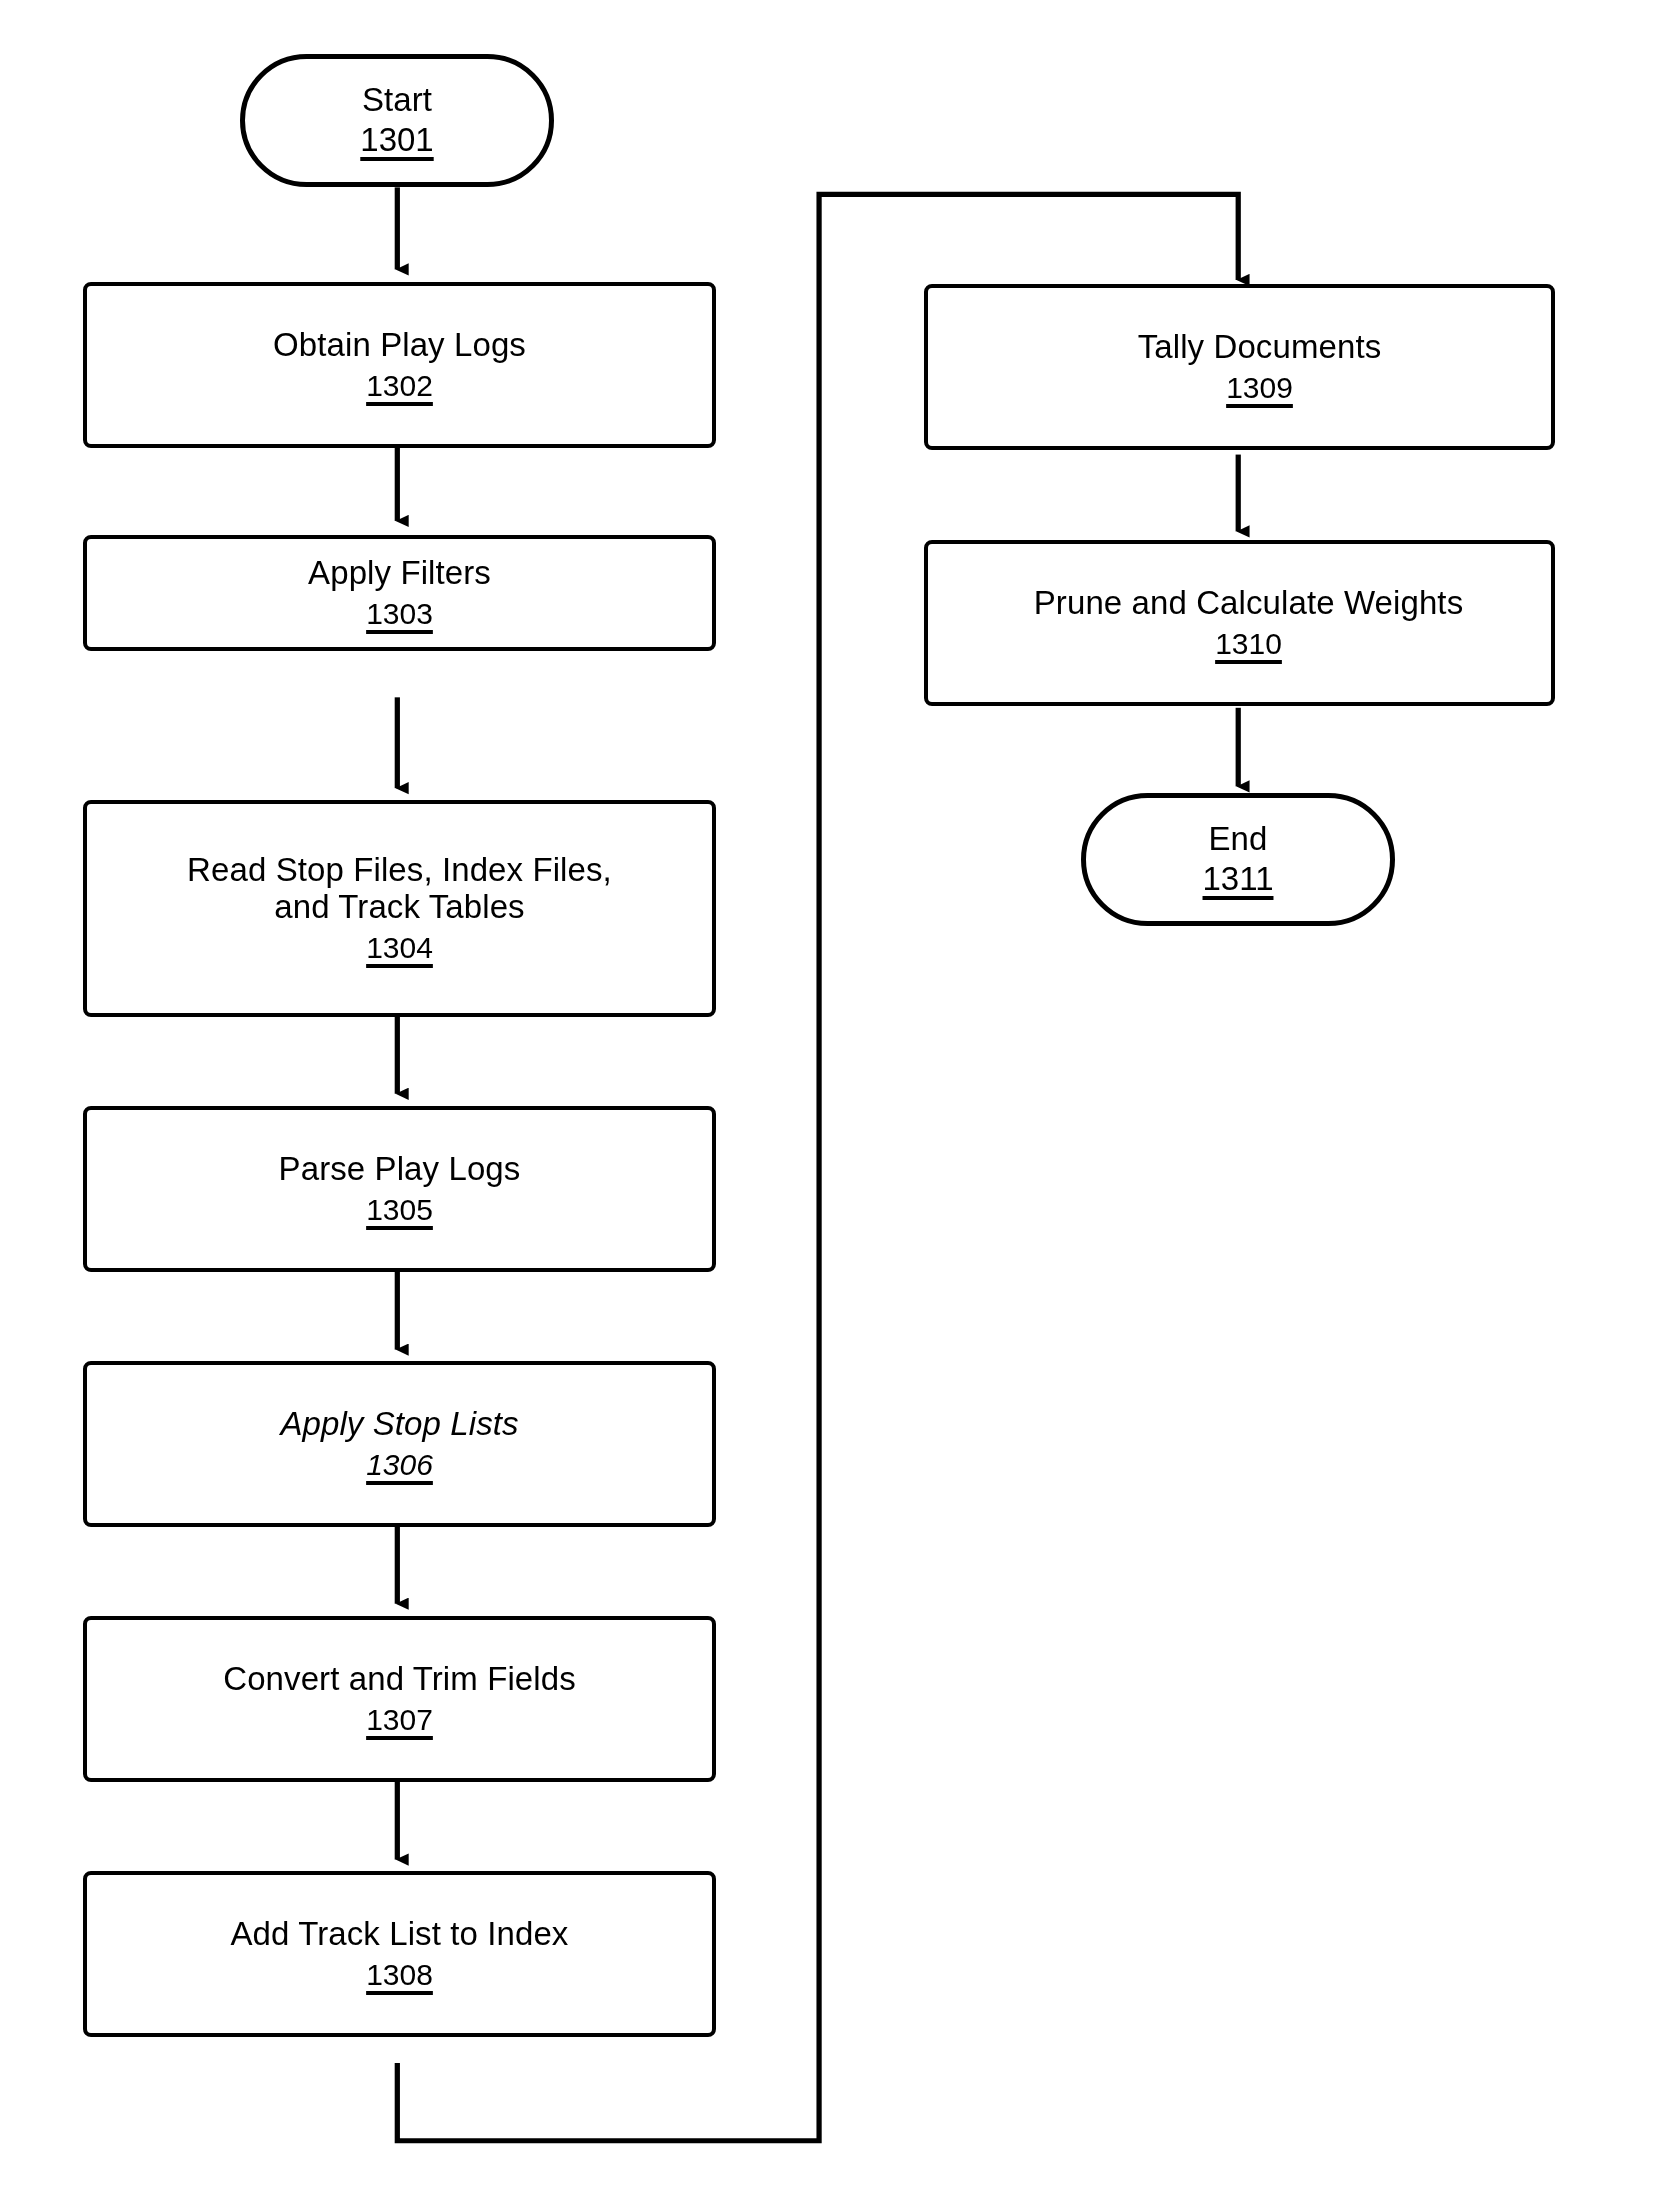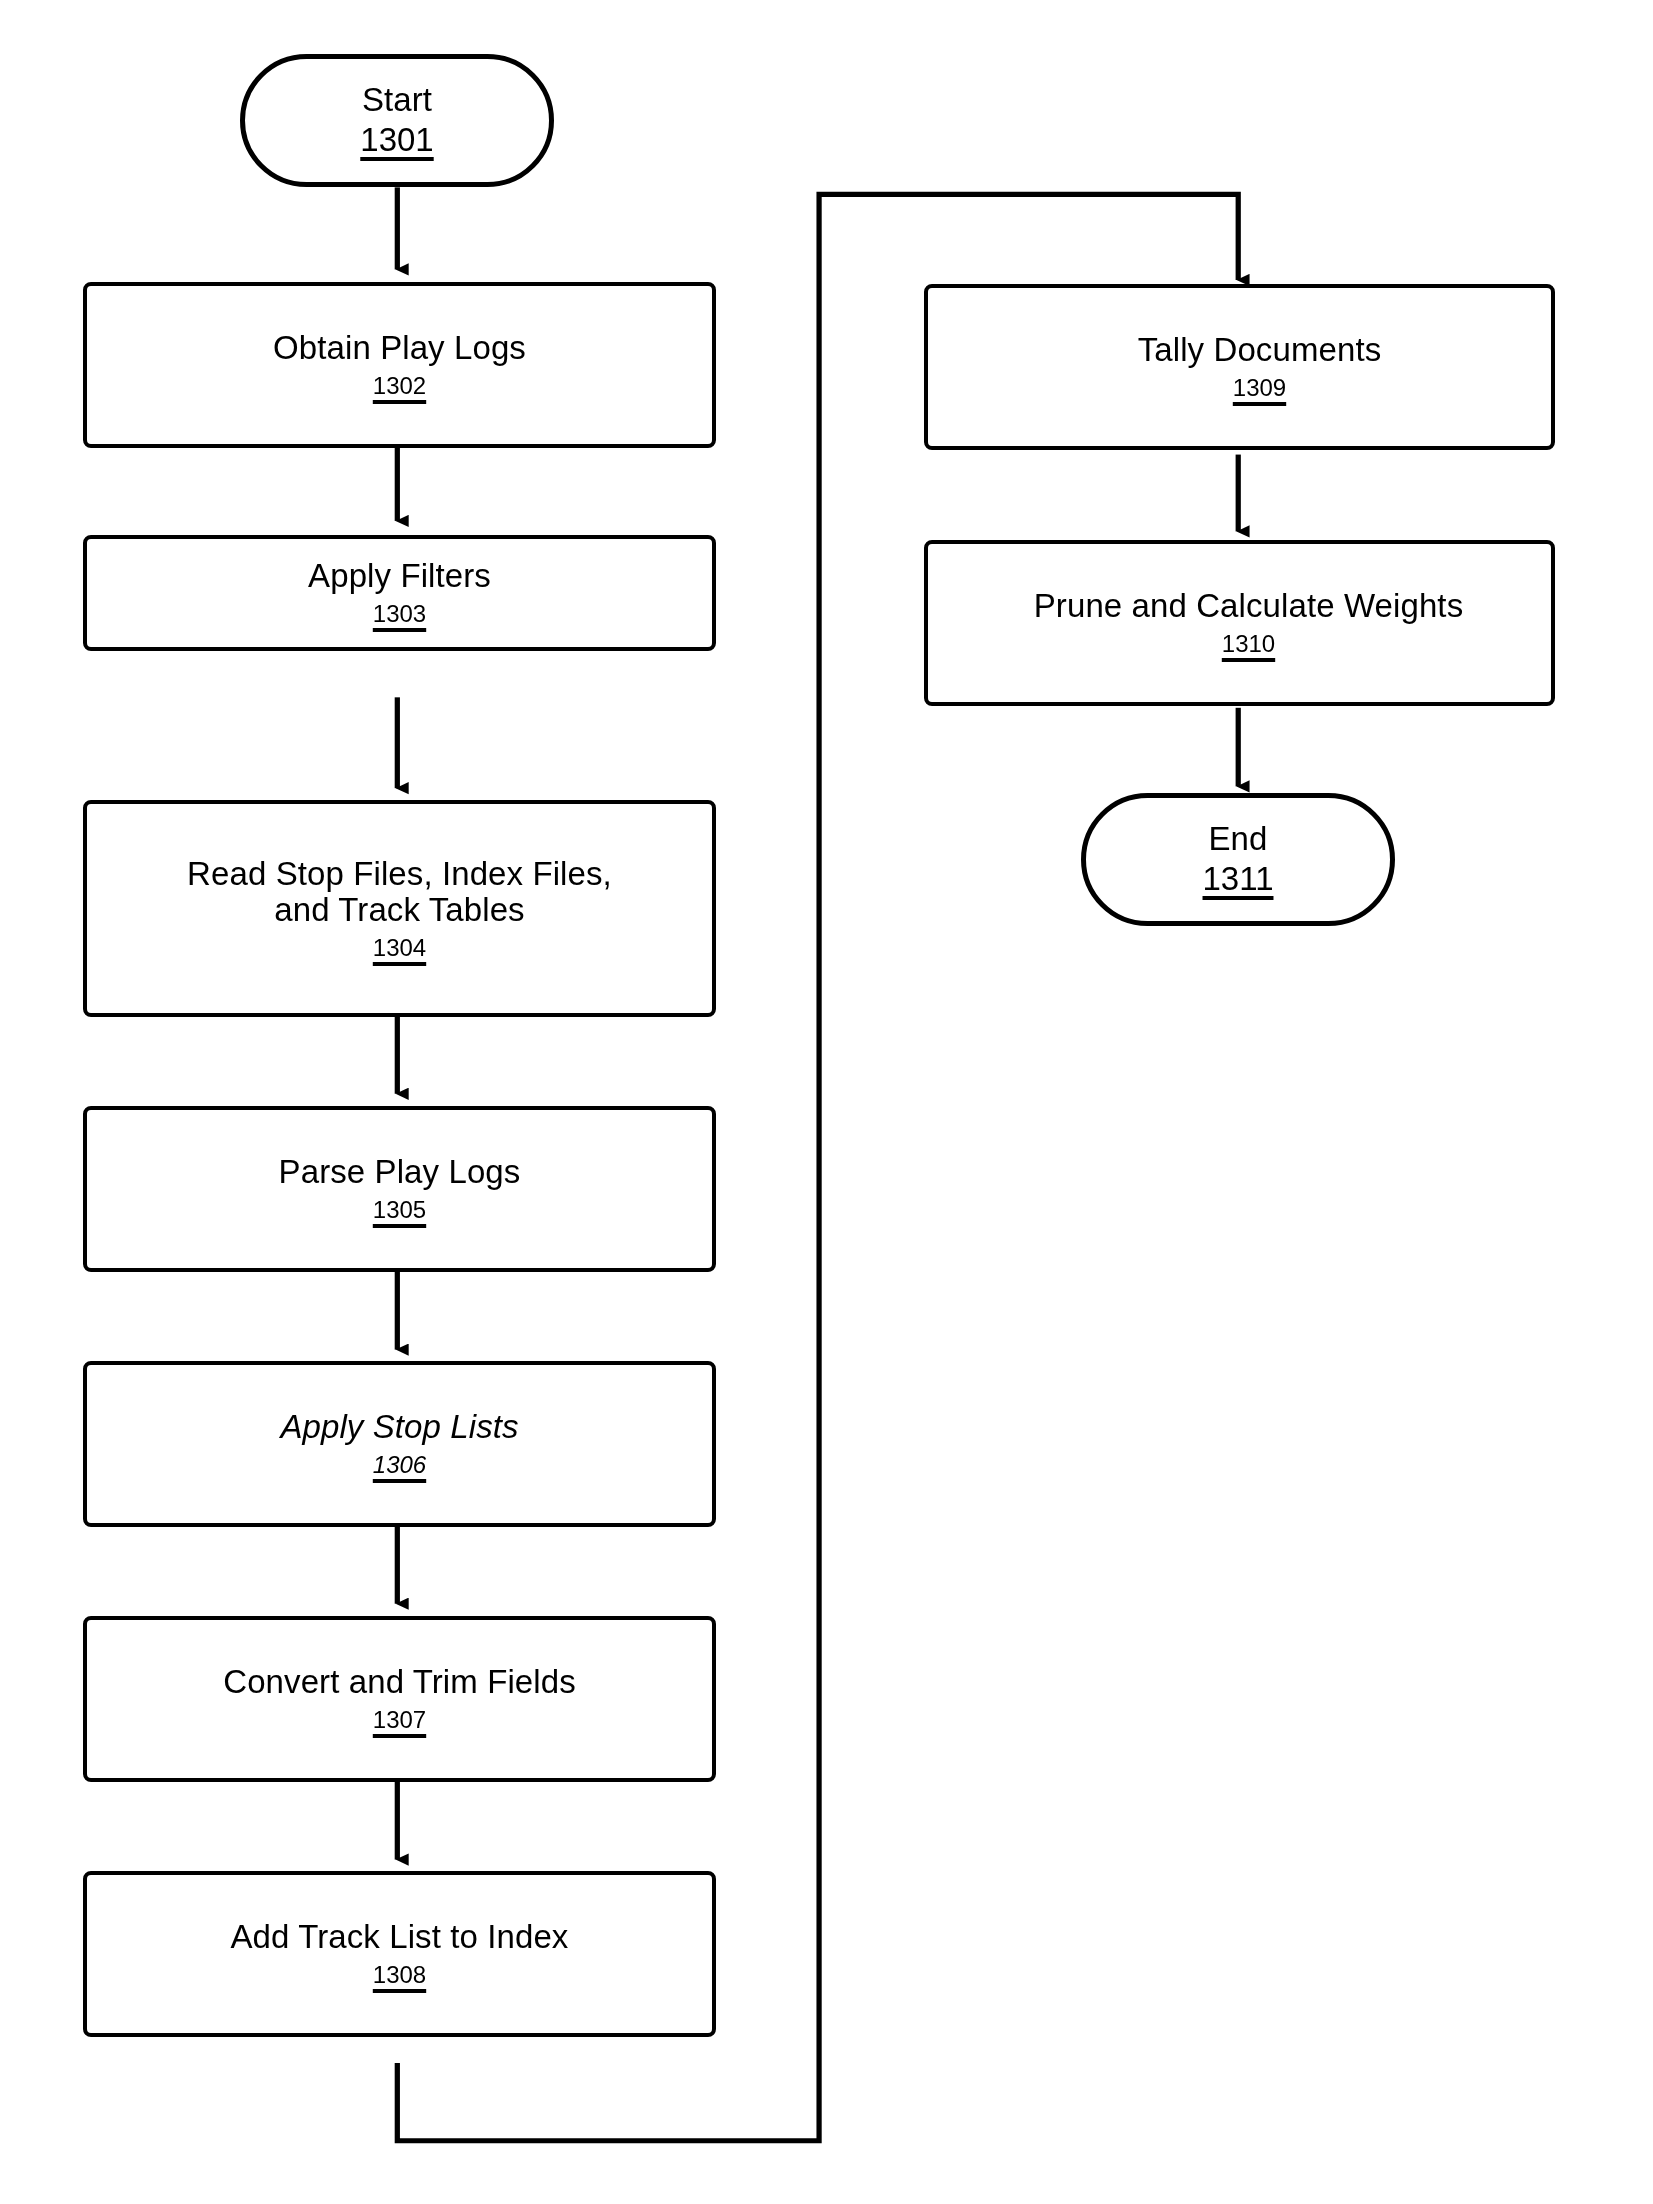--- a/index.html
+++ b/index.html
@@ -43,21 +43,21 @@
     border: 5.2px solid #000000;
     border-radius: 873px;
   }
   .node .label {
     font-size: 33px;
     line-height: 1.12;
     letter-spacing: 0.1px;
     white-space: pre-line;
   }
   .node .ref {
-    font-size: 24px;
+    font-size: 30px;
     line-height: 1.12;
     text-decoration: underline;
     text-underline-offset: 6.1px;
     text-decoration-thickness: 3.5px;
     margin-top: 5.2px;
   }
   .terminal .label { font-size: 33px; }
   .terminal .ref { font-size: 33px; margin-top: 3.5px; }
 </style>
 </head>

